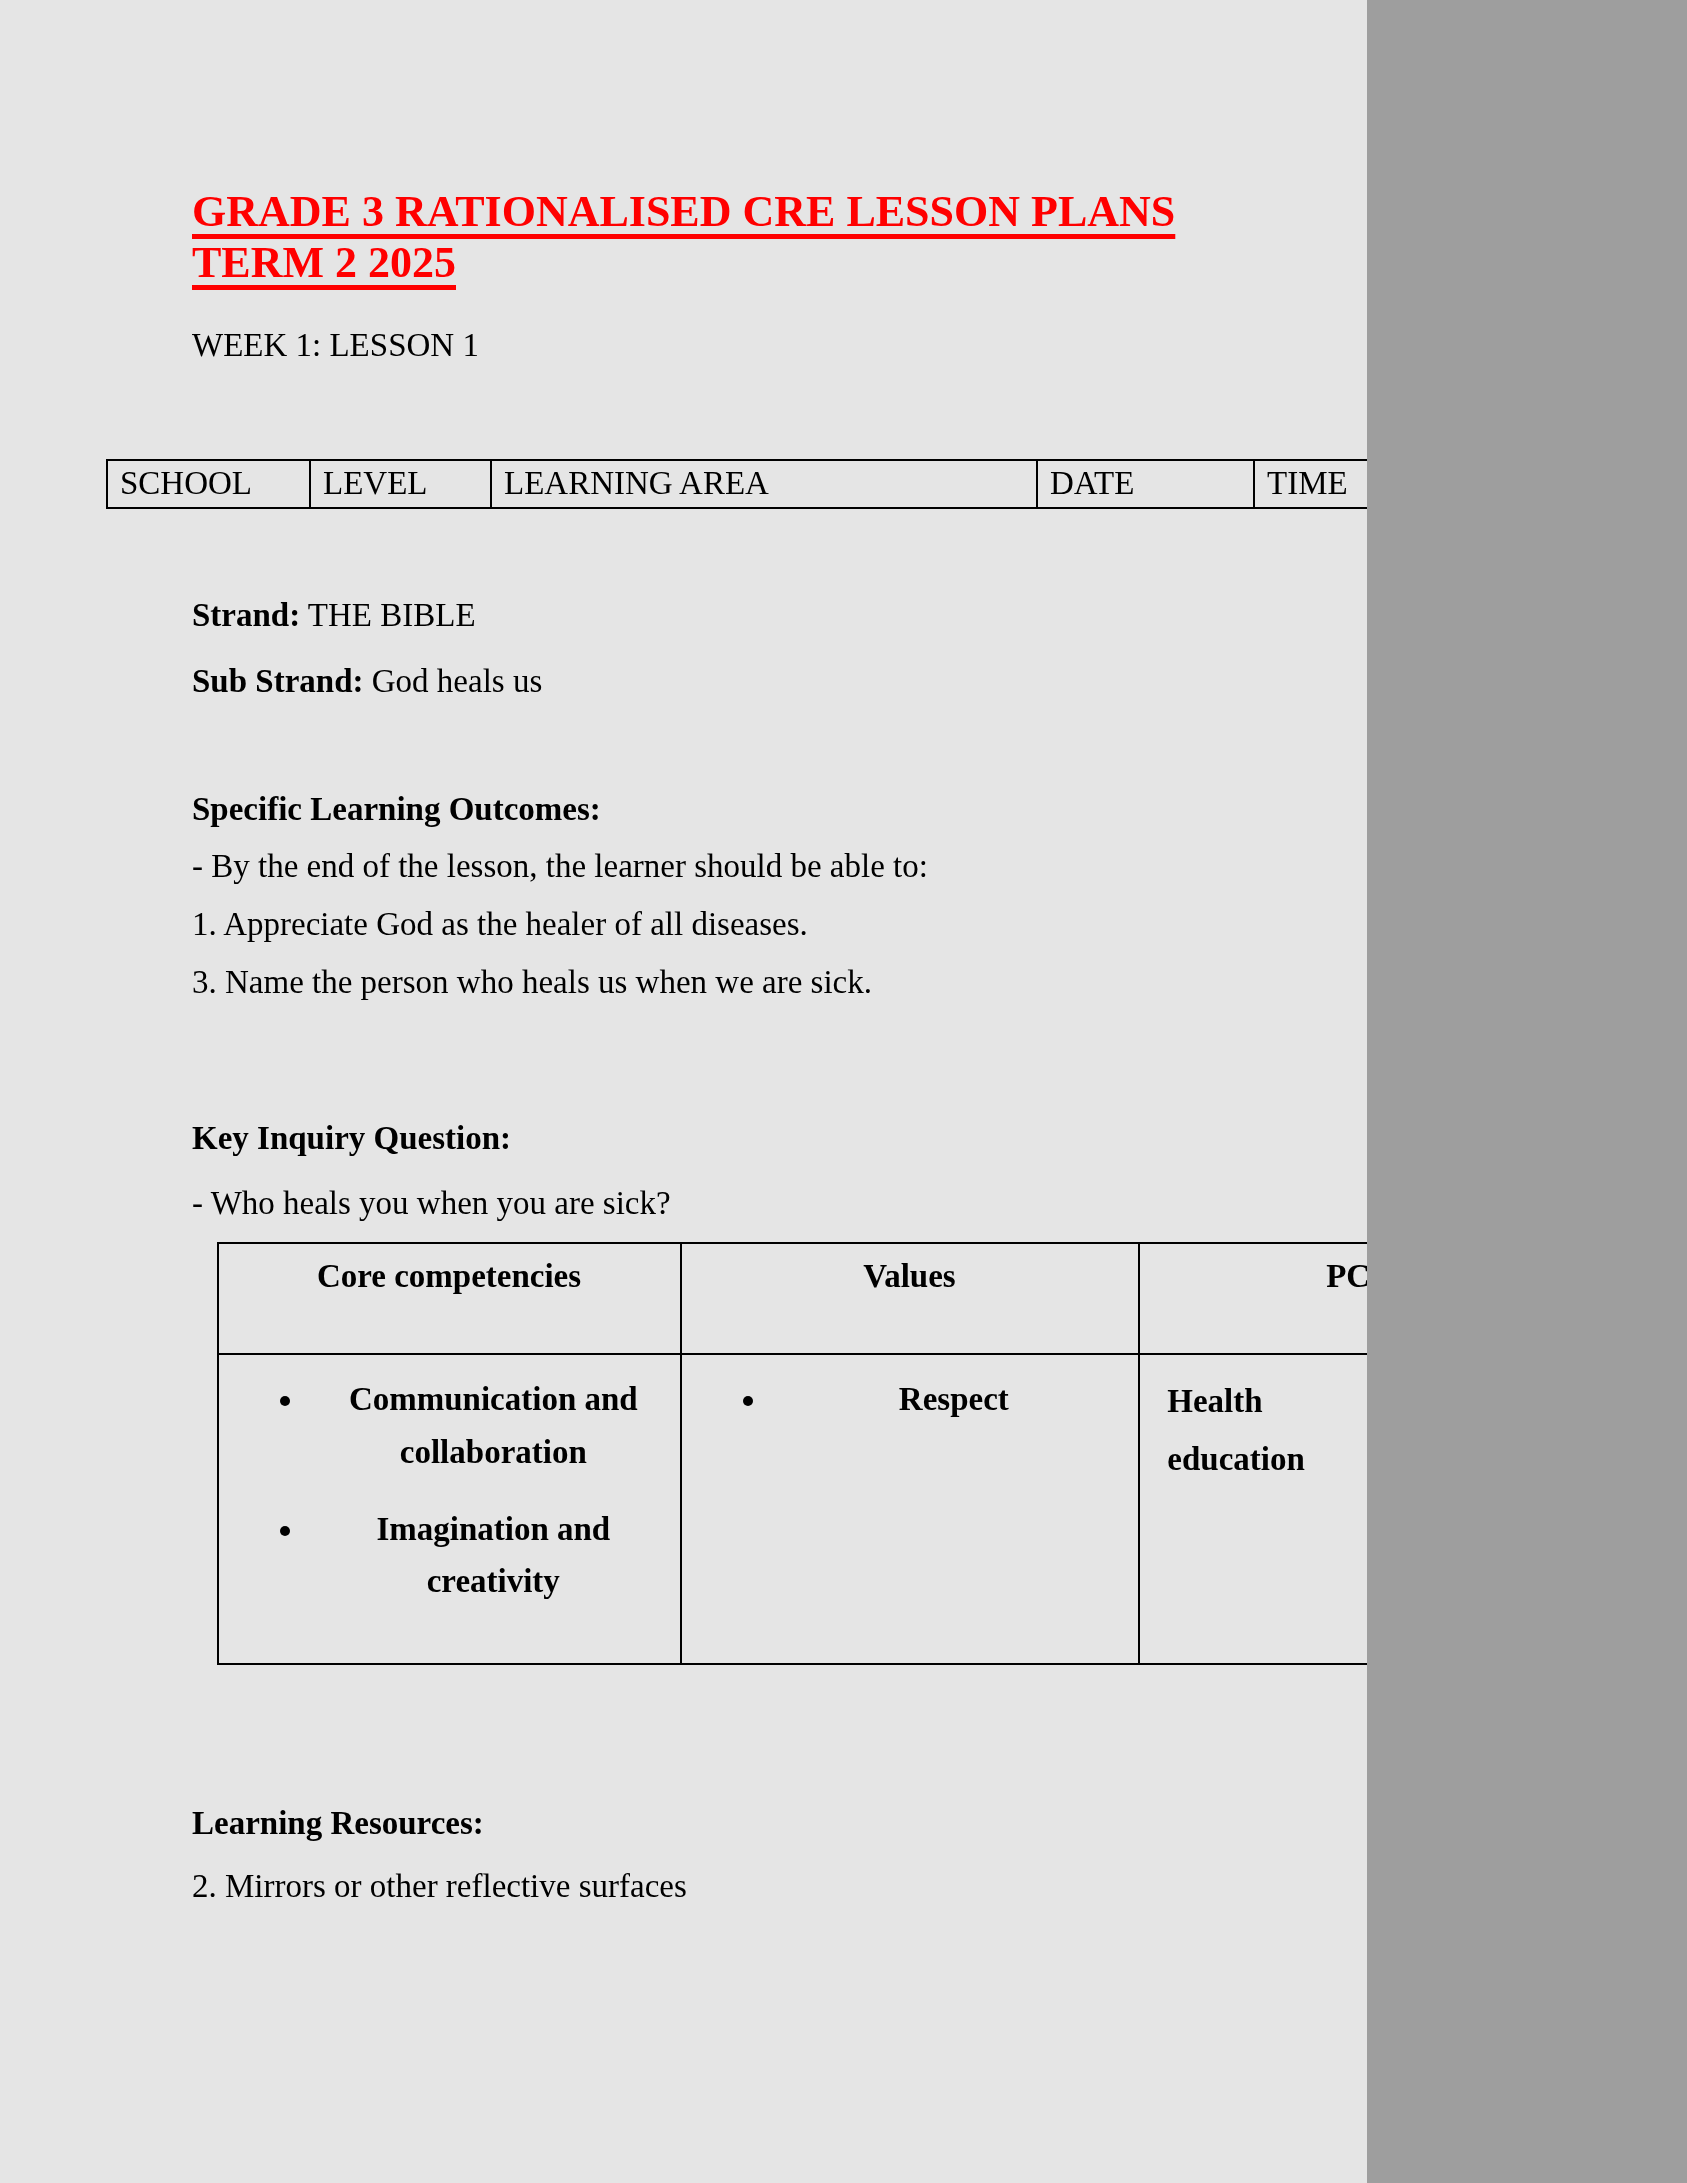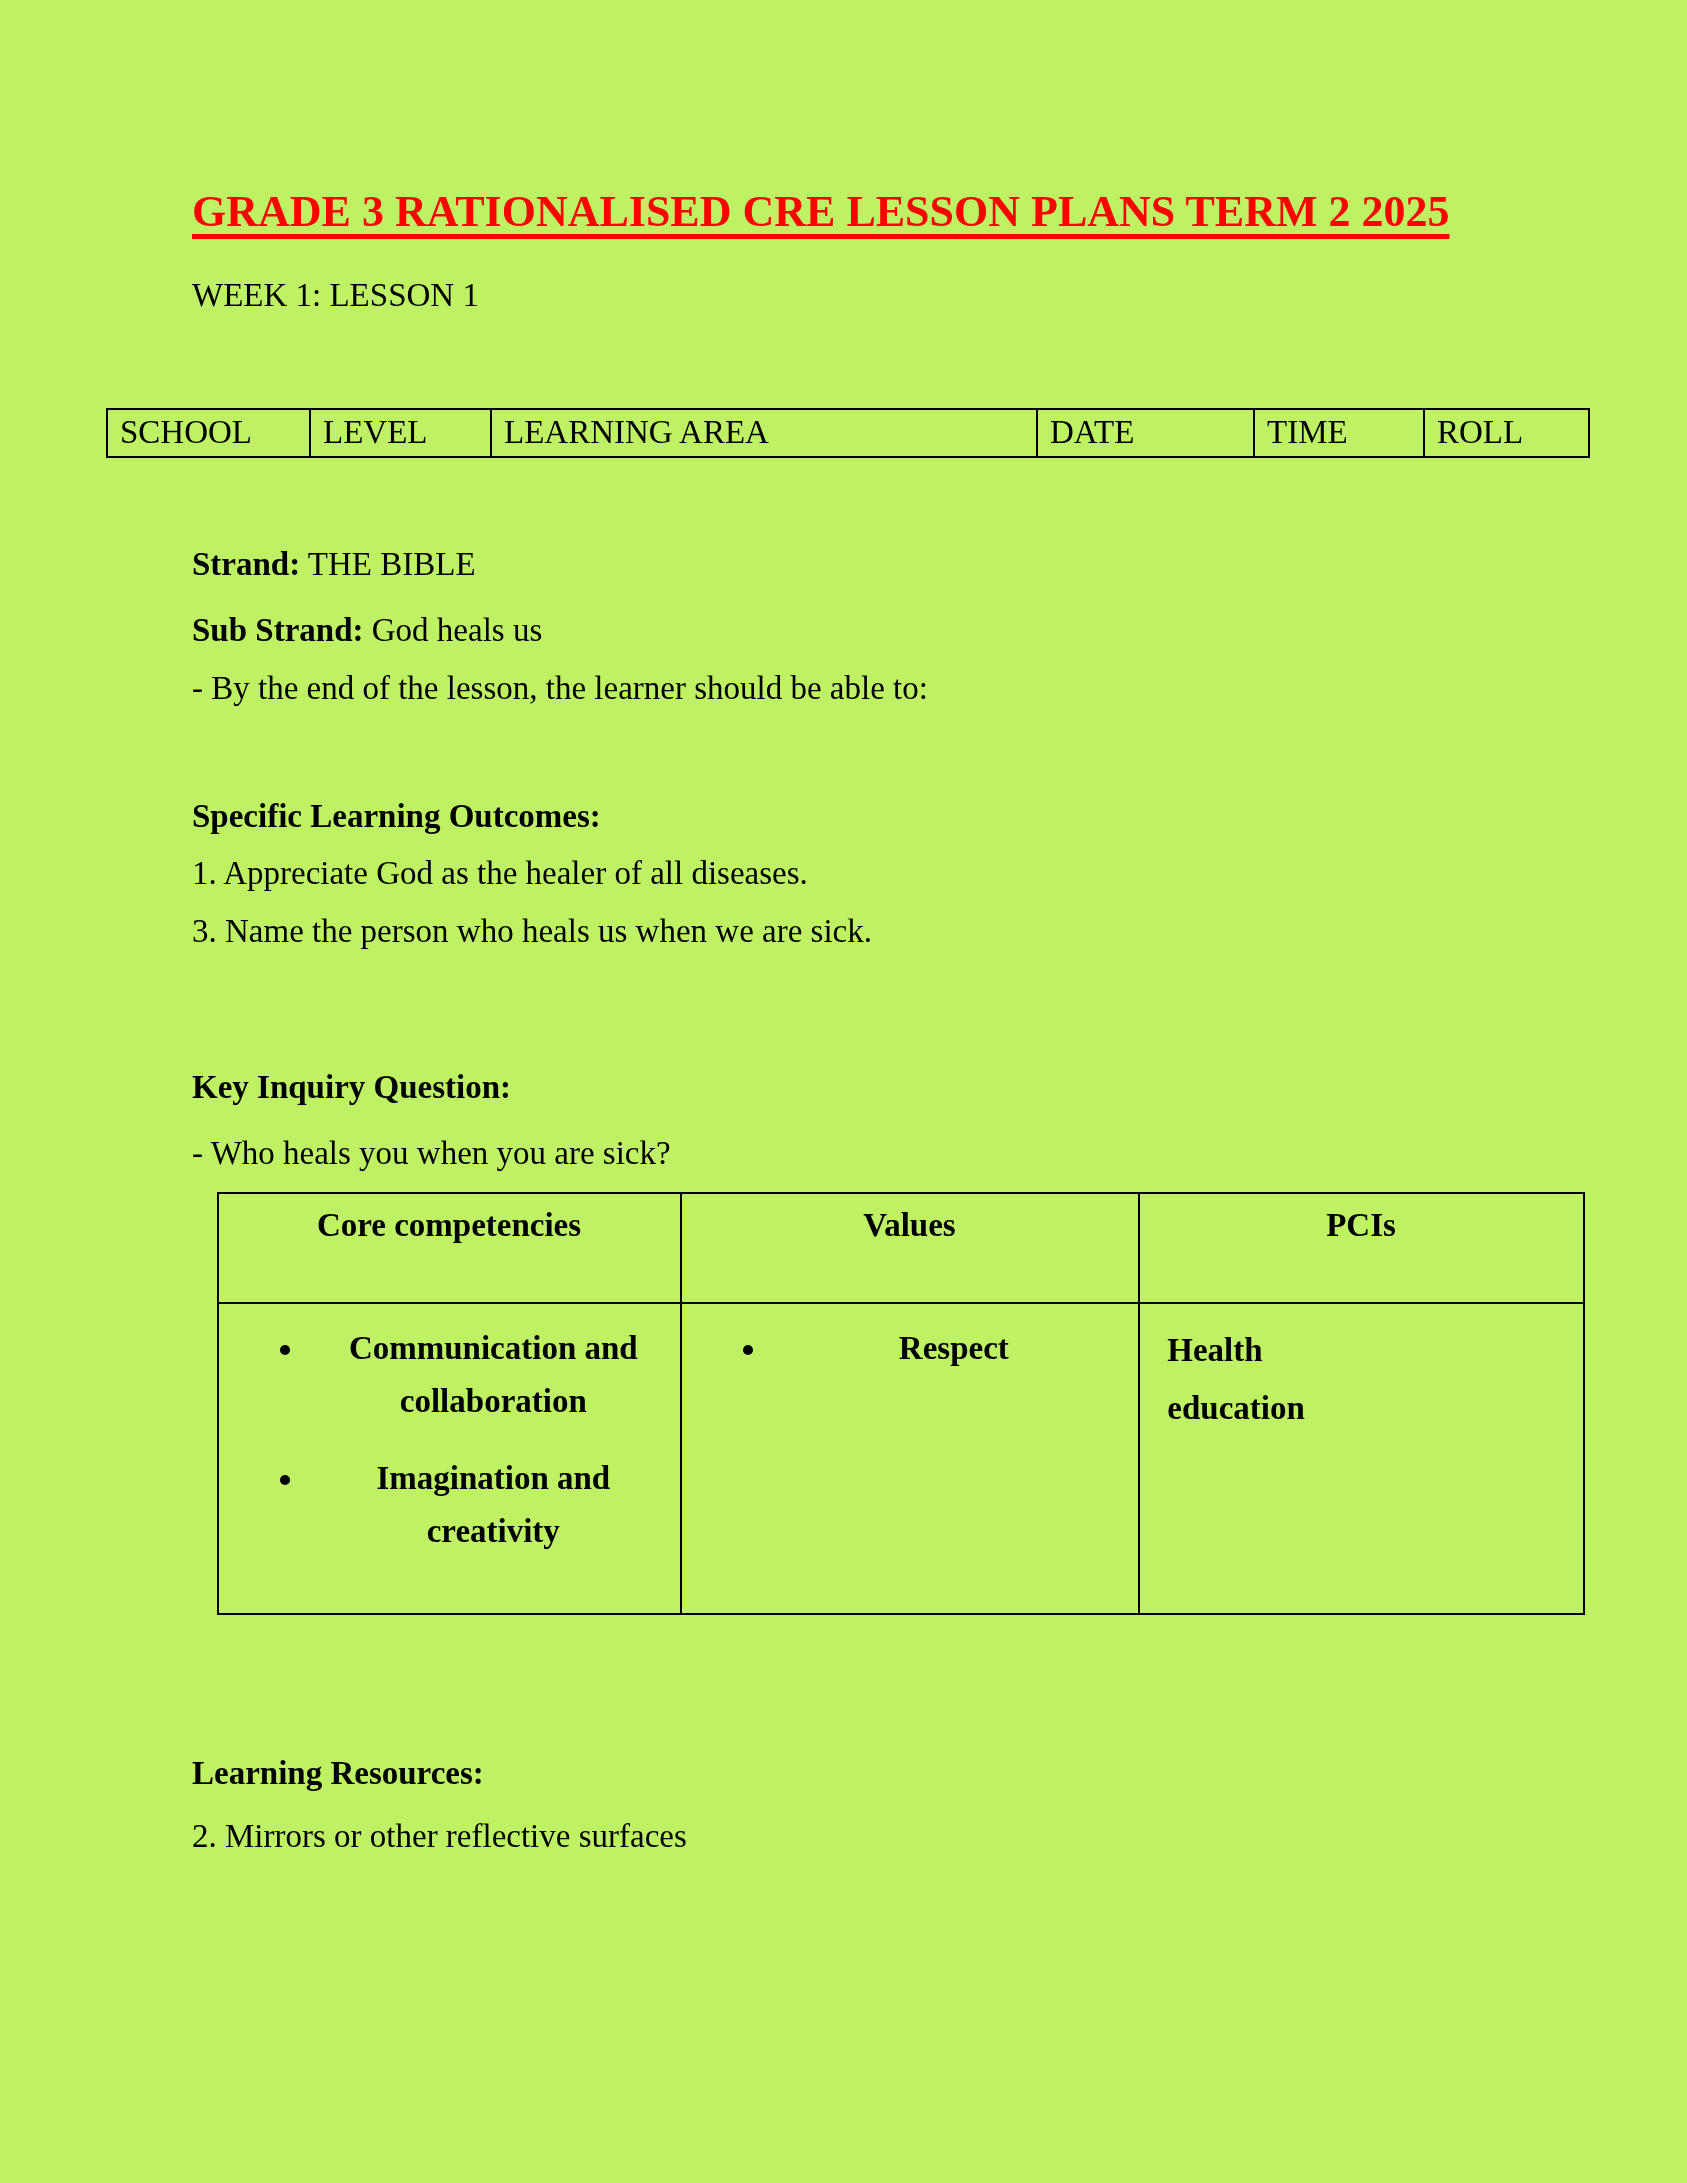--- a/index.html
+++ b/index.html
@@ -1,19 +1,19 @@
 <!DOCTYPE html>
 <html style="font-size:10.6px"><head>
 <meta charset="utf-8">
 <style>
   html, body { margin: 0; padding: 0; background: #9e9e9e; }
   .page {
-    width: 1687px;
+    width: 1367px;
     height: 2183px;
-    background: #bef264;
+    background: #e5e5e5;
     position: relative;
     font-family: "Liberation Serif", "DejaVu Serif", serif;
     color: #000000;
     overflow: hidden;
   }
   .content { padding: 187px 99px 0 192px; }
 
   .doc-title {
     font-size: 44px;
     font-weight: bold;
@@ -135,22 +135,22 @@
         <th>TIME</th>
         <th>ROLL</th>
       </tr>
     </tbody>
       </table>
 
     <p class="para mt-section"><span class="bold">Strand:</span><span> THE BIBLE</span></p>
 
     <p class="para mt-line"><span class="bold">Sub Strand:</span><span> God heals us</span></p>
 
+    <p class="para bold mt-heading">Specific Learning Outcomes:</p>
     <p class="para">- By the end of the lesson, the learner should be able to:</p>
-    <p class="para bold mt-heading">Specific Learning Outcomes:</p>
     <p class="para">1. Appreciate God as the healer of all diseases.</p>
     <p class="para">3. Name the person who heals us when we are sick.</p>
 
     <p class="para bold mt-inquiry">Key Inquiry Question:</p>
     <p class="para mt-line">- Who heals you when you are sick?</p>
 
     <table class="comp-table">
       <colgroup>
         <col style="width:463px">
         <col style="width:458px">

